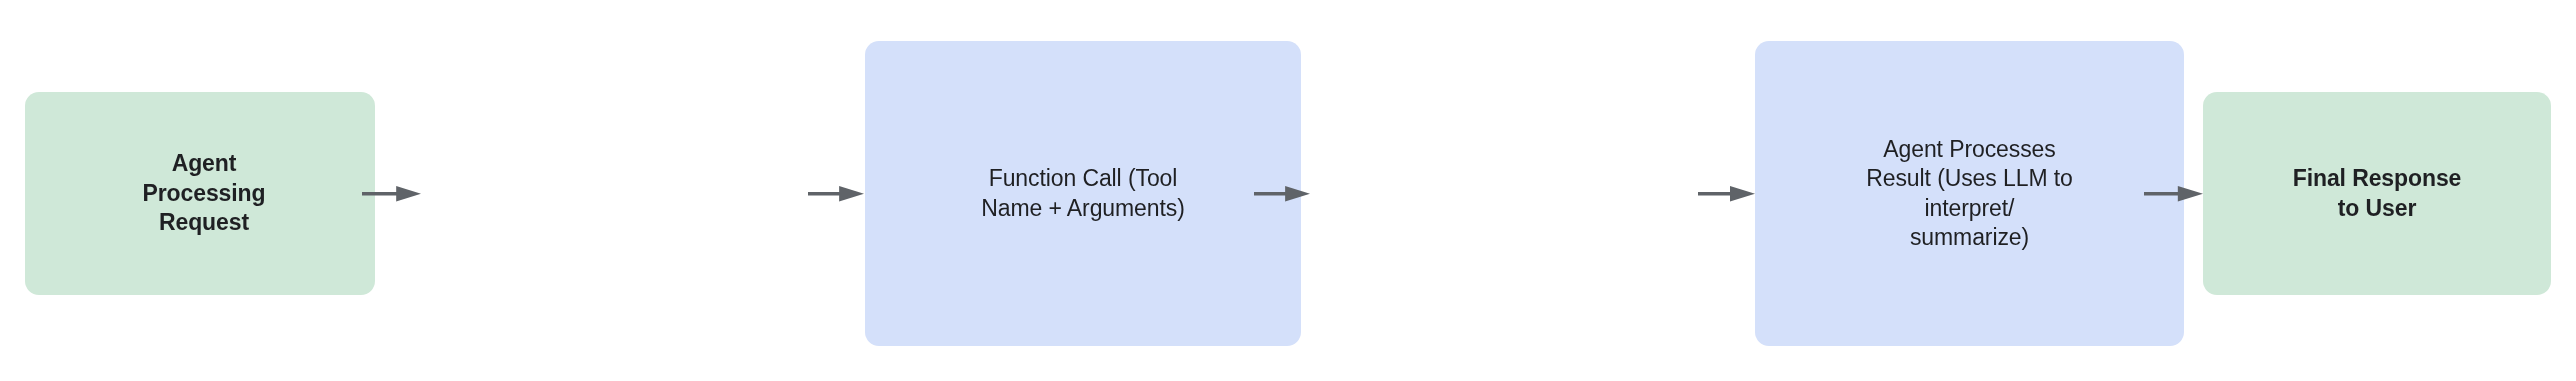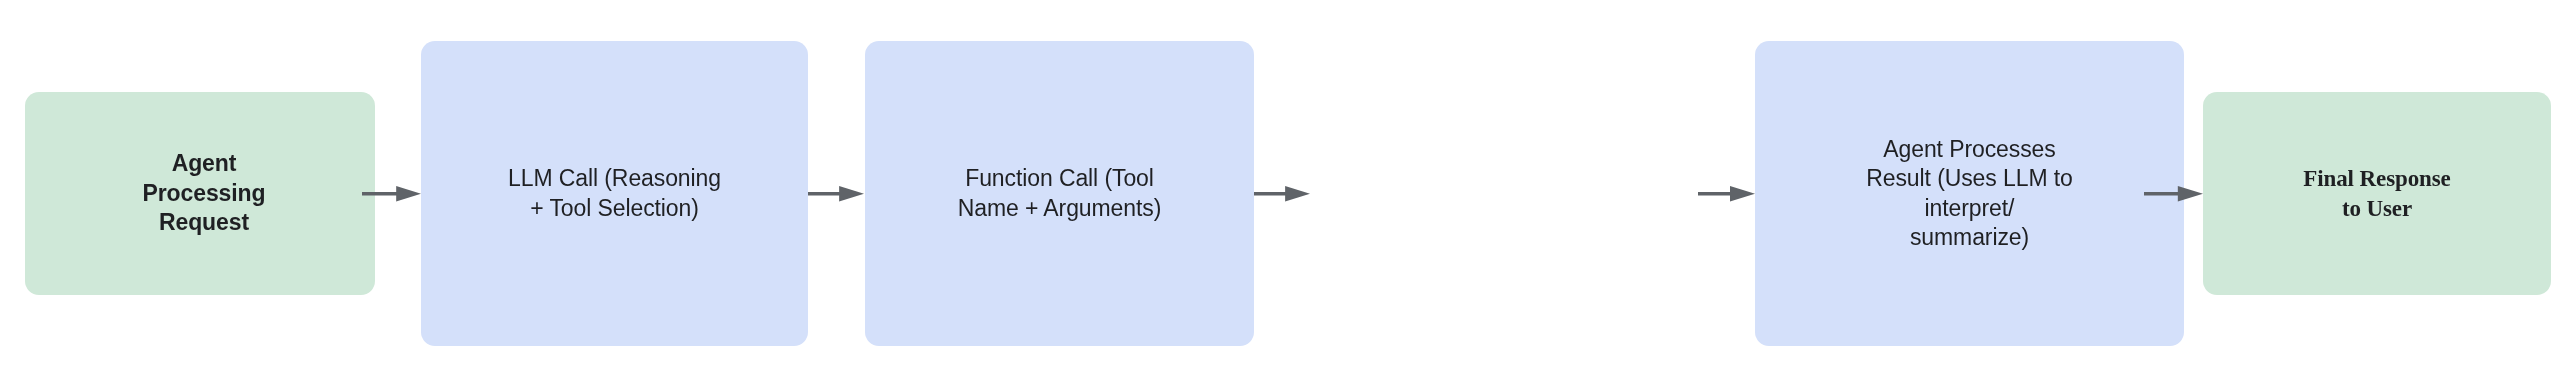--- a/index.html
+++ b/index.html
@@ -48,24 +48,24 @@
   .node.process {
     background: #d4e0fa;
     top: 41px;
     height: 305px;
     font-weight: 400;
   }
 
   
   #node-0 { left: 25px;   width: 350px; padding-left: 19px; }
   #node-1 { left: 421px;  width: 387px; }
-  #node-2 { left: 865px; width: 389px; }
+  #node-2 { left: 865px; width: 436px; }
   #node-3 { left: 1310px; width: 388px; }
   #node-4 { left: 1755px; width: 429px; }
-  #node-5 { left: 2203px; width: 348px; font-family: Liberation Serif, serif; }
+  #node-5 { left: 2203px; width: 348px; }
 
   
   .connector {
     position: absolute;
     top: 182px;
     height: 23.5px;
     display: block;
   }
   #arrow-0 { left: 362px;  width: 59px; }
   #arrow-1 { left: 808px; width: 56px; }
@@ -82,24 +82,20 @@
     <span>Agent
 Processing
 Request</span>
   </div>
 
   <svg class="connector" id="arrow-0" viewBox="0 0 76 30" preserveAspectRatio="none">
     <line x1="0" y1="15" x2="50" y2="15" stroke="#5f6368" stroke-width="4.5"></line>
     <polygon points="44,5 76,15 44,25" fill="#5f6368"></polygon>
   </svg>
 
-  <div class="node process" id="node-1">
-    <span>LLM Call (Reasoning
-+ Tool Selection)</span>
-  </div>
 
   <svg class="connector" id="arrow-1" viewBox="0 0 72 30" preserveAspectRatio="none">
     <line x1="0" y1="15" x2="46" y2="15" stroke="#5f6368" stroke-width="4.5"></line>
     <polygon points="40,5 72,15 40,25" fill="#5f6368"></polygon>
   </svg>
 
   <div class="node process" id="node-2">
     <span>Function Call (Tool
 Name + Arguments)</span>
   </div>

